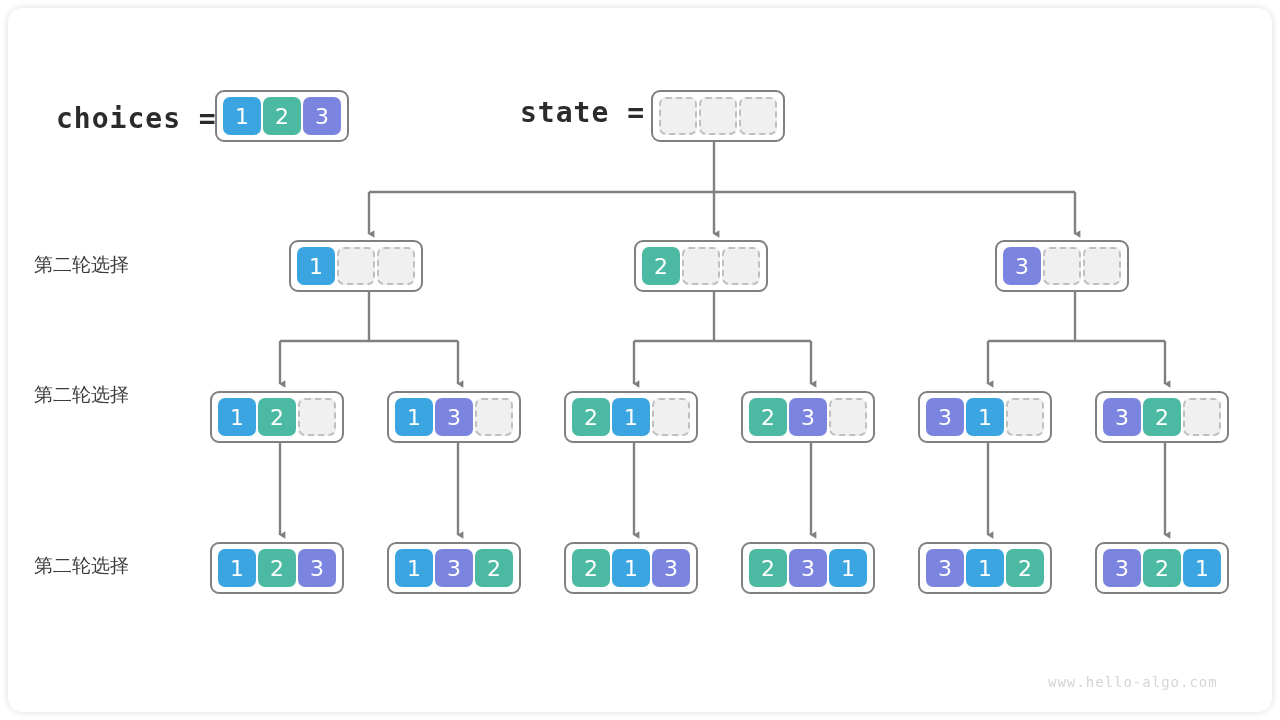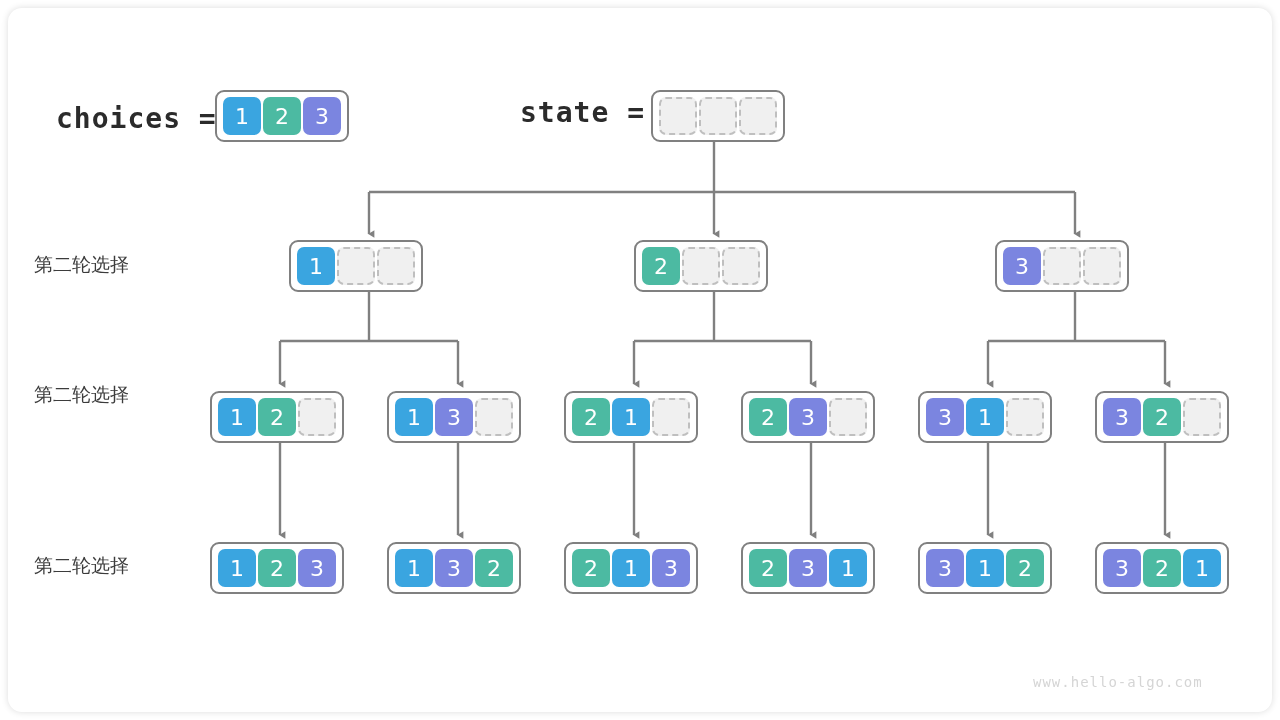--- a/index.html
+++ b/index.html
@@ -49,20 +49,21 @@
     color: #3c3c3c;
     white-space: nowrap;
   }
   .watermark {
     position: absolute;
     font-family: "DejaVu Sans Mono", "Liberation Mono", monospace;
     font-size: 14px;
     color: #d5d5d5;
     letter-spacing: 1px;
     white-space: nowrap;
+    margin-left: 15px;
   }
 
   
   .array {
     position: absolute;
     display: flex;
     align-items: center;
     gap: 2px;
     padding: 5px 6px;
     border: 2px solid #808080;

